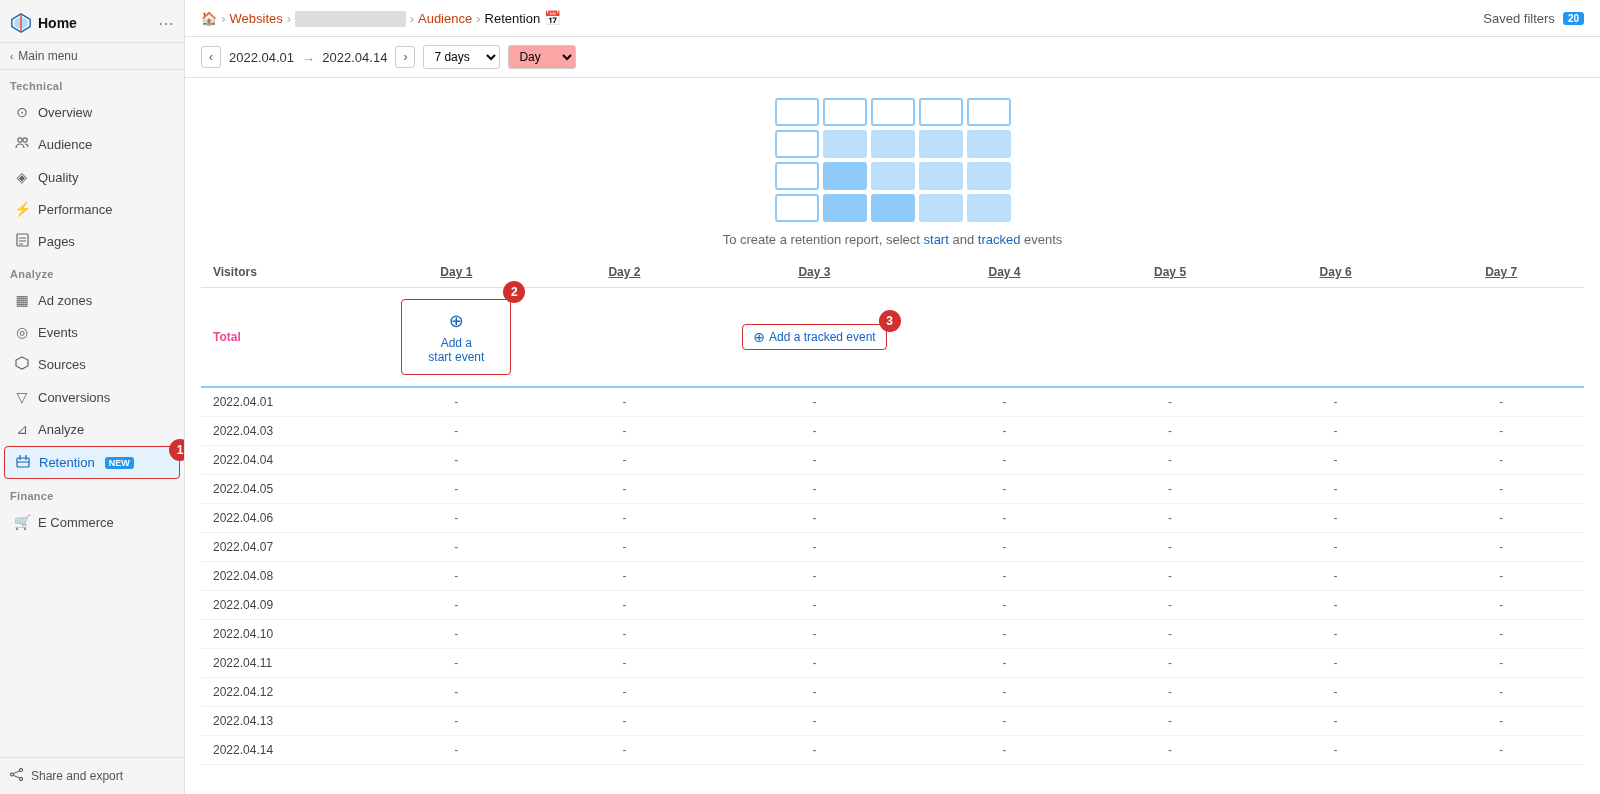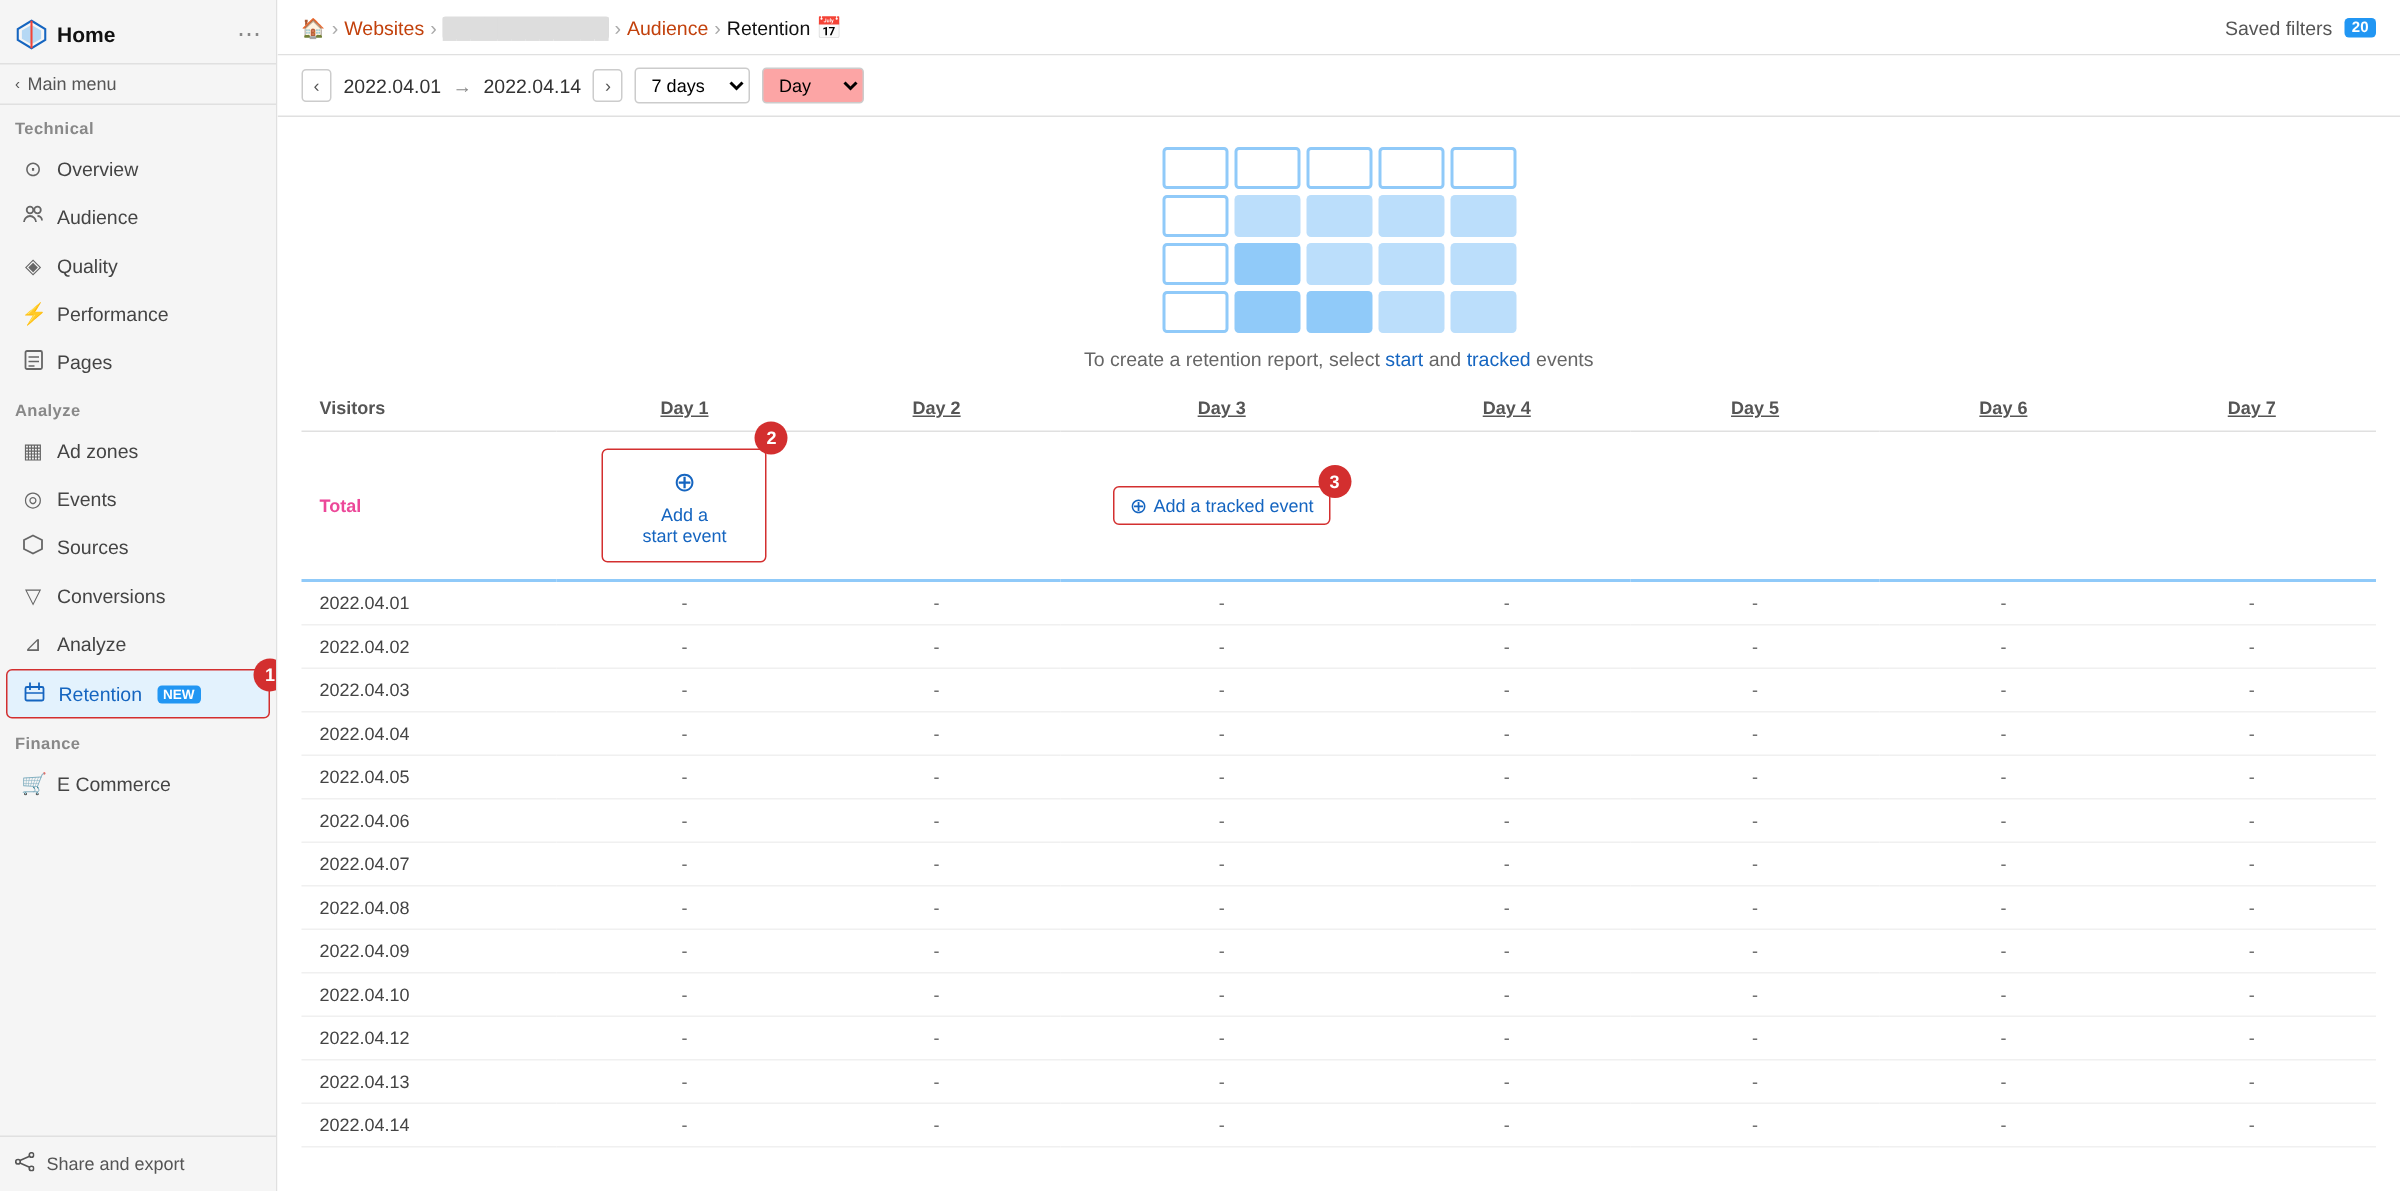--- a/index.html
+++ b/index.html
@@ -610,30 +610,20 @@
               <td class="date-cell">2022.04.01</td>
               <td>-</td>
               <td>-</td>
               <td>-</td>
               <td>-</td>
               <td>-</td>
               <td>-</td>
               <td>-</td>
             </tr>
             <tr>
-              <td class="date-cell">2022.04.02</td>
-              <td>-</td>
-              <td>-</td>
-              <td>-</td>
-              <td>-</td>
-              <td>-</td>
-              <td>-</td>
-              <td>-</td>
-            </tr>
-            <tr>
               <td class="date-cell">2022.04.03</td>
               <td>-</td>
               <td>-</td>
               <td>-</td>
               <td>-</td>
               <td>-</td>
               <td>-</td>
               <td>-</td>
             </tr>
             <tr>
@@ -691,20 +681,30 @@
               <td>-</td>
               <td>-</td>
               <td>-</td>
               <td>-</td>
               <td>-</td>
               <td>-</td>
               <td>-</td>
             </tr>
             <tr>
               <td class="date-cell">2022.04.10</td>
+              <td>-</td>
+              <td>-</td>
+              <td>-</td>
+              <td>-</td>
+              <td>-</td>
+              <td>-</td>
+              <td>-</td>
+            </tr>
+            <tr>
+              <td class="date-cell">2022.04.11</td>
               <td>-</td>
               <td>-</td>
               <td>-</td>
               <td>-</td>
               <td>-</td>
               <td>-</td>
               <td>-</td>
             </tr>
             <tr>
               <td class="date-cell">2022.04.12</td>

